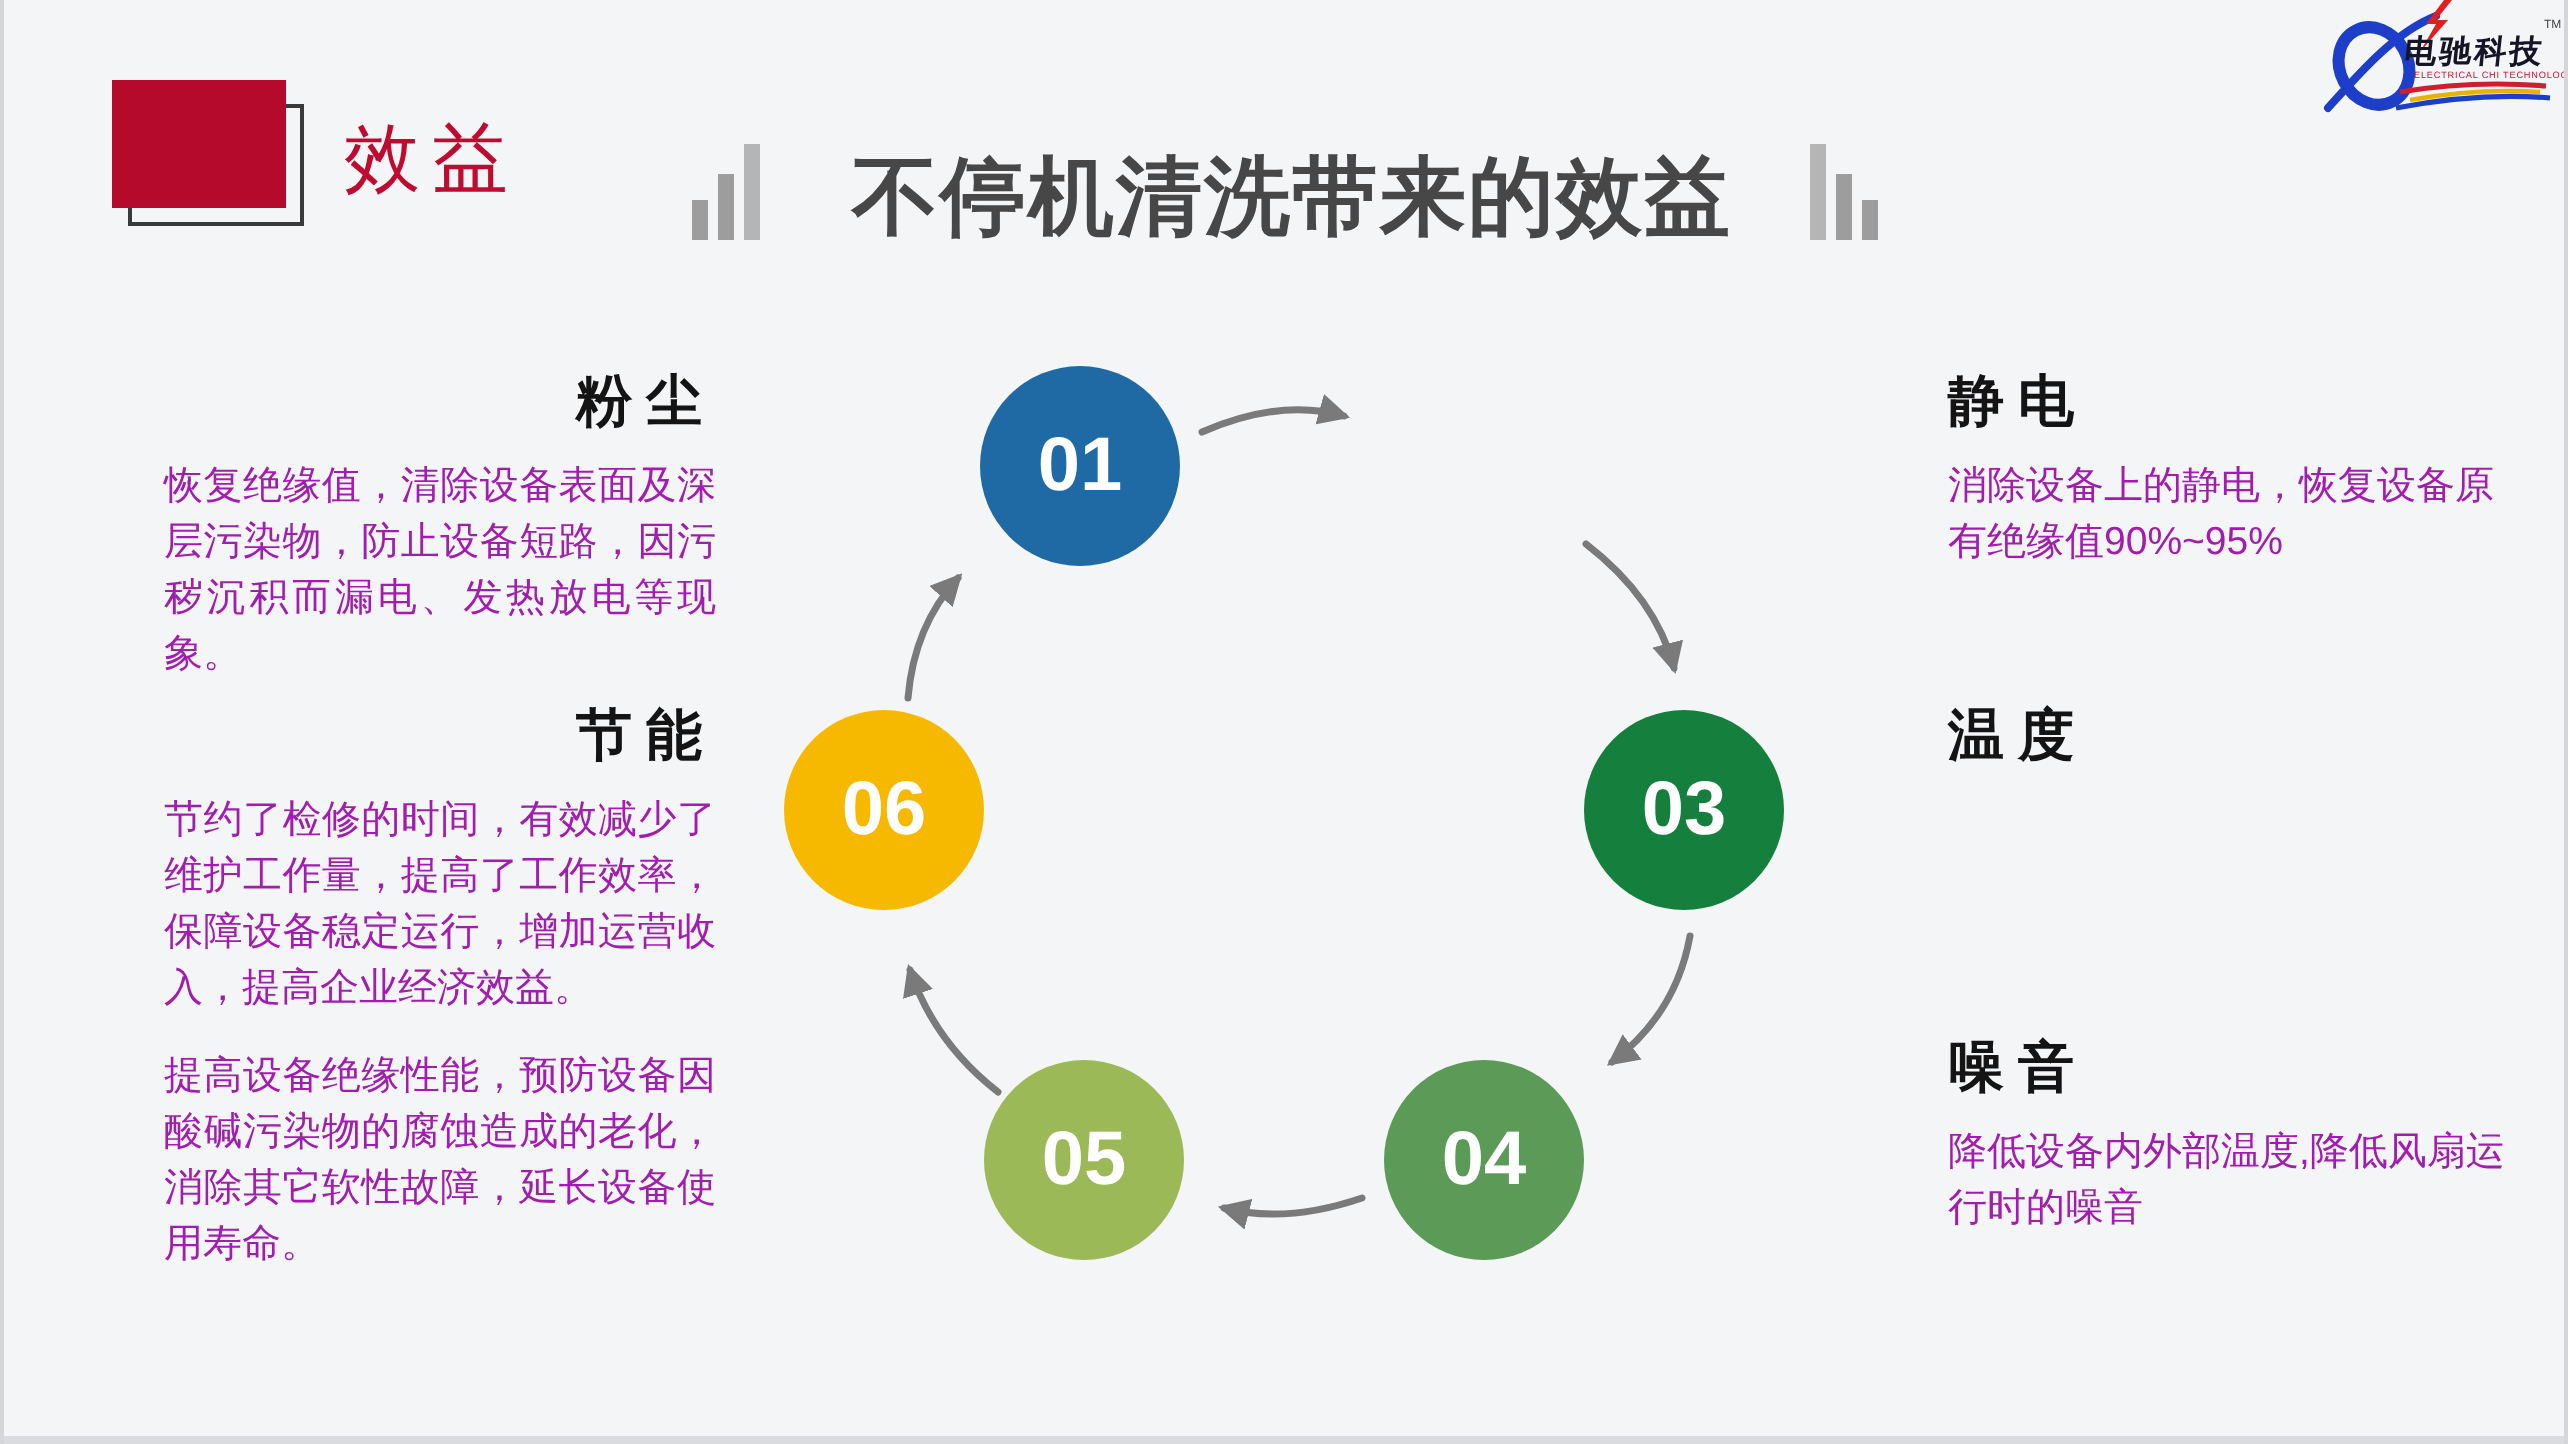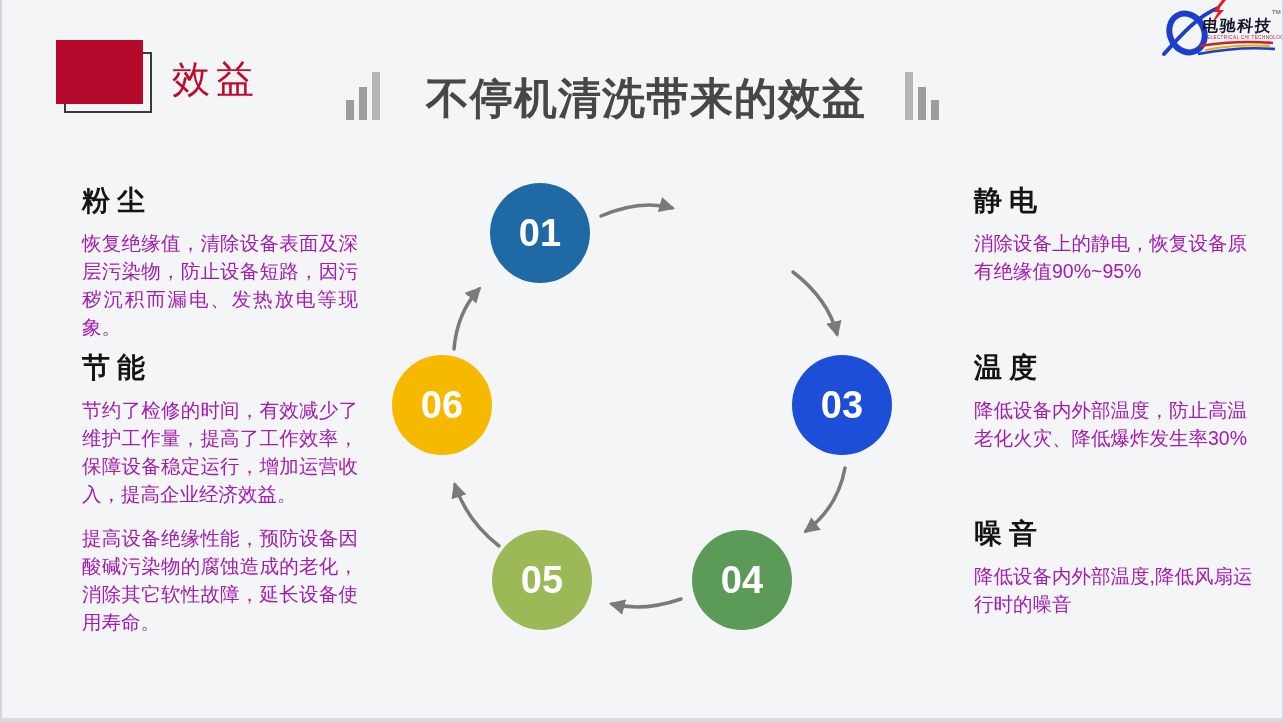--- a/index.html
+++ b/index.html
@@ -37,21 +37,21 @@
   .bar-l { height:48px; background:#b5b5b5; }
 
   
   .logo { position:absolute; left:1158px; top:0; width:122px; height:58px; }
 
   
   .benefit { position:absolute; }
   .benefit .b-title { font-size:28px; font-weight:700; color:#141414; letter-spacing:7px; }
   .benefit .b-body  { margin-top:9px; font-size:19.5px; line-height:28px; color:#a21caf; }
   .left-col  { left:80px;  width:276px; }
-  .left-col .b-title { }
+  .left-col .b-title { text-align:right; }
   .left-col .b-body  { text-align:justify; }
   .right-col { left:972px; width:282px; }
   .pos-row1 { top:182px; }
   .pos-row2 { top:349px; }
   .pos-row3 { top:515px; }
 
   
   .cycle-arrows { position:absolute; left:0; top:0; width:1284px; height:722px; pointer-events:none; }
   .circle {
     position:absolute; width:100px; height:100px; border-radius:50%;
@@ -115,21 +115,20 @@
   <div class="benefit left-col pos-row3">
     <div class="b-body">提高设备绝缘性能，预防设备因酸碱污染物的腐蚀造成的老化，消除其它软性故障，延长设备使用寿命。</div>
   </div>
 
   <div class="benefit right-col pos-row1">
     <div class="b-title">静电</div>
     <div class="b-body">消除设备上的静电，恢复设备原有绝缘值90%~95%</div>
   </div>
   <div class="benefit right-col pos-row2">
     <div class="b-title">温度</div>
-    <div class="b-body">降低设备内外部温度，防止高温老化火灾、降低爆炸发生率30%</div>
   </div>
   <div class="benefit right-col pos-row3">
     <div class="b-title">噪音</div>
     <div class="b-body">降低设备内外部温度,降低风扇运行时的噪音</div>
   </div>
 
   <svg class="cycle-arrows" viewBox="0 0 1284 722">
     <defs>
       <marker id="arw" viewBox="0 0 10 10" refX="8" refY="5" markerWidth="4.5" markerHeight="4.5" orient="auto-start-reverse">
         <path d="M0,0 L10,5 L0,10 z" fill="#7a7a7a"></path>
@@ -139,19 +138,19 @@
       <path d="M 599 216 Q 638 199 670 208" marker-end="url(#arw)"></path>
       <path d="M 791 272 Q 826 299 835 334" marker-end="url(#arw)"></path>
       <path d="M 843 468 Q 836 507 804 531" marker-end="url(#arw)"></path>
       <path d="M 679 599 Q 641 612 610 604" marker-end="url(#arw)"></path>
       <path d="M 497 546 Q 465 521 453 485" marker-end="url(#arw)"></path>
       <path d="M 452 349 Q 455 313 477 289" marker-end="url(#arw)"></path>
     </g>
   </svg>
 
   <div class="circle c1" style="background: rgb(31, 106, 164);">01</div>
-  <div class="circle c3" style="background: #1d4ed8;">03</div>
+  <div class="circle c3" style="background: #15803d;">03</div>
   <div class="circle c4" style="background: rgb(92, 155, 87);">04</div>
   <div class="circle c5" style="background: rgb(155, 185, 86);">05</div>
   <div class="circle c6" style="background: rgb(247, 185, 0);">06</div>
 
   <div class="bottom-edge"></div>
 </div>
 
 </body></html>

